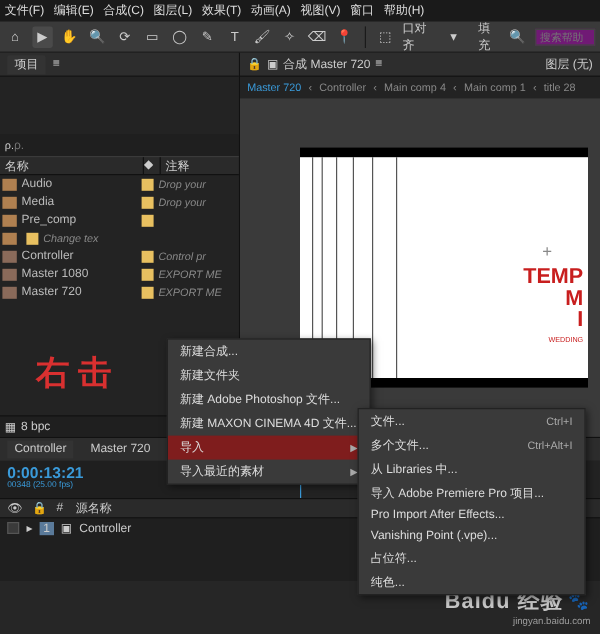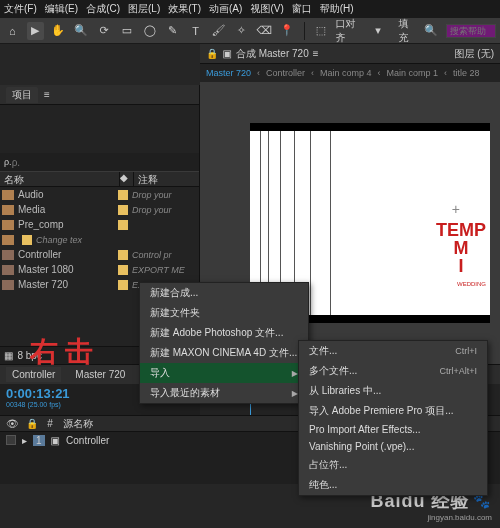--- a/index.html
+++ b/index.html
@@ -7,21 +7,21 @@
 
 .menubar { background: #1a1a1a; height: 18px; padding: 2px 4px; display: flex; gap: 8px; }
 .menubar span { color: #ddd; cursor: default; }
 
 .toolbar { background: #3a3a3a; height: 26px; display: flex; align-items: center; padding: 2px 4px; gap: 6px; border-bottom: 1px solid #1a1a1a; }
 .tool-ico { width: 18px; height: 18px; display: flex; align-items: center; justify-content: center; color: #ccc; font-size: 11px; }
 .tool-ico.active { background: #4a4a4a; border-radius: 2px; }
 .sep { width: 1px; height: 18px; background: #1a1a1a; margin: 0 2px; }
 
 .main { display: flex; height: 320px; }
-.project-panel { width: 200px; background: #232323; border-right: 1px solid #111; display: flex; flex-direction: column; margin-top: 41px; }
+.project-panel { width: 200px; background: #232323; border-right: 1px solid #111; display: flex; flex-direction: column; }
 .panel-header { background: #2d2d2d; height: 20px; display: flex; align-items: center; padding: 0 6px; gap: 6px; border-bottom: 1px solid #111; }
 .tab-active { background: #333; padding: 1px 6px; border-radius: 2px 2px 0 0; }
 
 .project-body { flex: 1; background: #232323; position: relative; }
 .search-row { height: 18px; display: flex; align-items: center; padding: 2px 4px; background: #1f1f1f; margin-top: 48px; }
 .search-row input { flex: 1; background: transparent; border: none; color: #ccc; font-size: 10px; outline: none; }
 
 .col-header { display: flex; background: #2a2a2a; height: 16px; border-top: 1px solid #3a3a3a; border-bottom: 1px solid #111; }
 .col-name { width: 120px; padding: 1px 4px; border-right: 1px solid #111; }
 .col-type { width: 14px; border-right: 1px solid #111; }
@@ -41,39 +41,39 @@
 
 .comp-panel { flex: 1; background: #232323; display: flex; flex-direction: column; }
 .comp-tabs { height: 20px; background: #2d2d2d; display: flex; align-items: center; gap: 4px; padding: 0 6px; border-bottom: 1px solid #111; }
 .comp-crumb { height: 18px; display: flex; align-items: center; gap: 6px; padding: 0 6px; font-size: 9px; color: #888; }
 .crumb-active { color: #3a9ad9; }
 .viewer { flex: 1; background: #3a3a3a; display: flex; align-items: center; justify-content: center; position: relative; overflow: hidden; }
 .canvas-frame { width: 240px; height: 200px; background: #000; position: relative; margin-left: 40px; }
 .canvas-white { position: absolute; inset: 8px 0 8px 0; background: #fff; }
 .vline { position: absolute; top: 0; bottom: 0; width: 1px; background: #555; }
 .plus { position: absolute; color: #888; font-size: 14px; }
-.title-text { position: absolute; right: 4px; bottom: 40px; color: #c81e1e; font-size: 18px; font-weight: bold; text-align: center; line-height: 1; }
+.title-text { position: absolute; right: 4px; bottom: 40px; color: #c81e1e; font-size: 18px; font-weight: bold; text-align: right; line-height: 1; }
 .subtitle-text { position: absolute; right: 4px; bottom: 28px; color: #c81e1e; font-size: 6px; }
 
 .timeline-head { height: 20px; background: #2d2d2d; display: flex; align-items: center; padding: 0 6px; gap: 8px; border-top: 1px solid #111; }
 .timeline { height: 100px; background: #1f1f1f; }
 .tl-top { height: 32px; display: flex; border-bottom: 1px solid #111; }
 .tl-left { width: 200px; padding: 2px 6px; }
 .timecode { color: #3a9ad9; font-size: 13px; font-weight: bold; }
 .timecode-sub { color: #3a9ad9; font-size: 7px; }
 .tl-ruler { flex: 1; background: #232323; position: relative; }
 .playhead { position: absolute; left: 50px; top: 0; bottom: 0; width: 1px; background: #3a9ad9; }
 .tl-cols { height: 16px; background: #2a2a2a; display: flex; align-items: center; padding: 0 6px; gap: 8px; border-bottom: 1px solid #111; }
 .tl-row { height: 16px; display: flex; align-items: center; padding: 0 6px; gap: 6px; }
 .tl-toggle { width: 10px; height: 10px; background: #3a3a3a; border: 1px solid #555; }
 
 .context-menu { position: absolute; background: #3a3a3a; border: 1px solid #222; box-shadow: 2px 2px 6px rgba(0,0,0,.5); z-index: 100; }
 .ctx1 { left: 139px; top: 282px; width: 170px; }
 .ctx-item { padding: 3px 10px; color: #ddd; font-size: 10px; display: flex; justify-content: space-between; align-items: center; }
-.ctx-item.hl { background: #14532d; }
+.ctx-item.hl { background: #7f1d1d; }
 .ctx-arrow { color: #aaa; font-size: 8px; }
 .ctx2 { left: 298px; top: 340px; width: 190px; }
 
 .watermark { position: absolute; right: 8px; bottom: 6px; text-align: right; color: #d8d8d8; opacity: .9; }
 .watermark .big { font-size: 18px; font-weight: bold; letter-spacing: 1px; display: flex; align-items: center; gap: 4px; justify-content: flex-end; }
 .watermark .paw { font-size: 14px; }
 .watermark .sub { font-size: 8px; color: #aaa; }
 </style>
 </head>
 <body>

